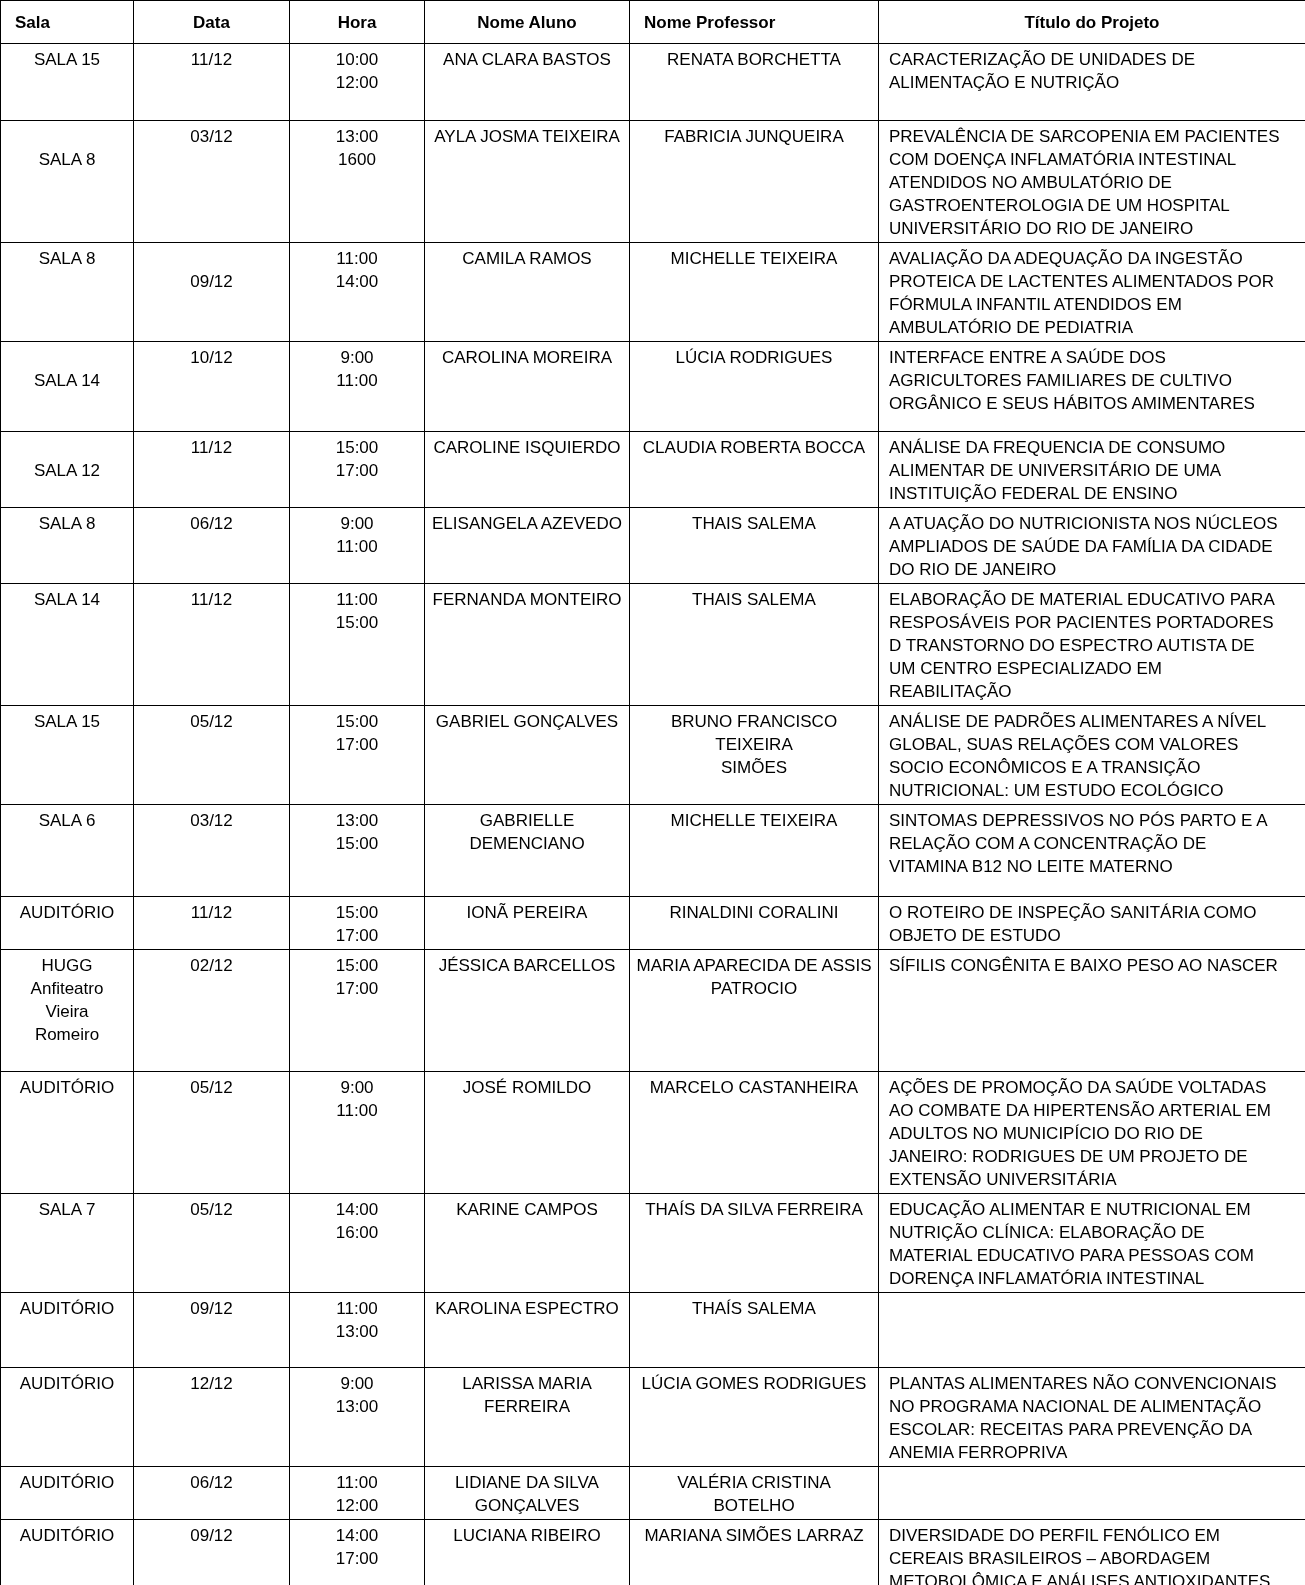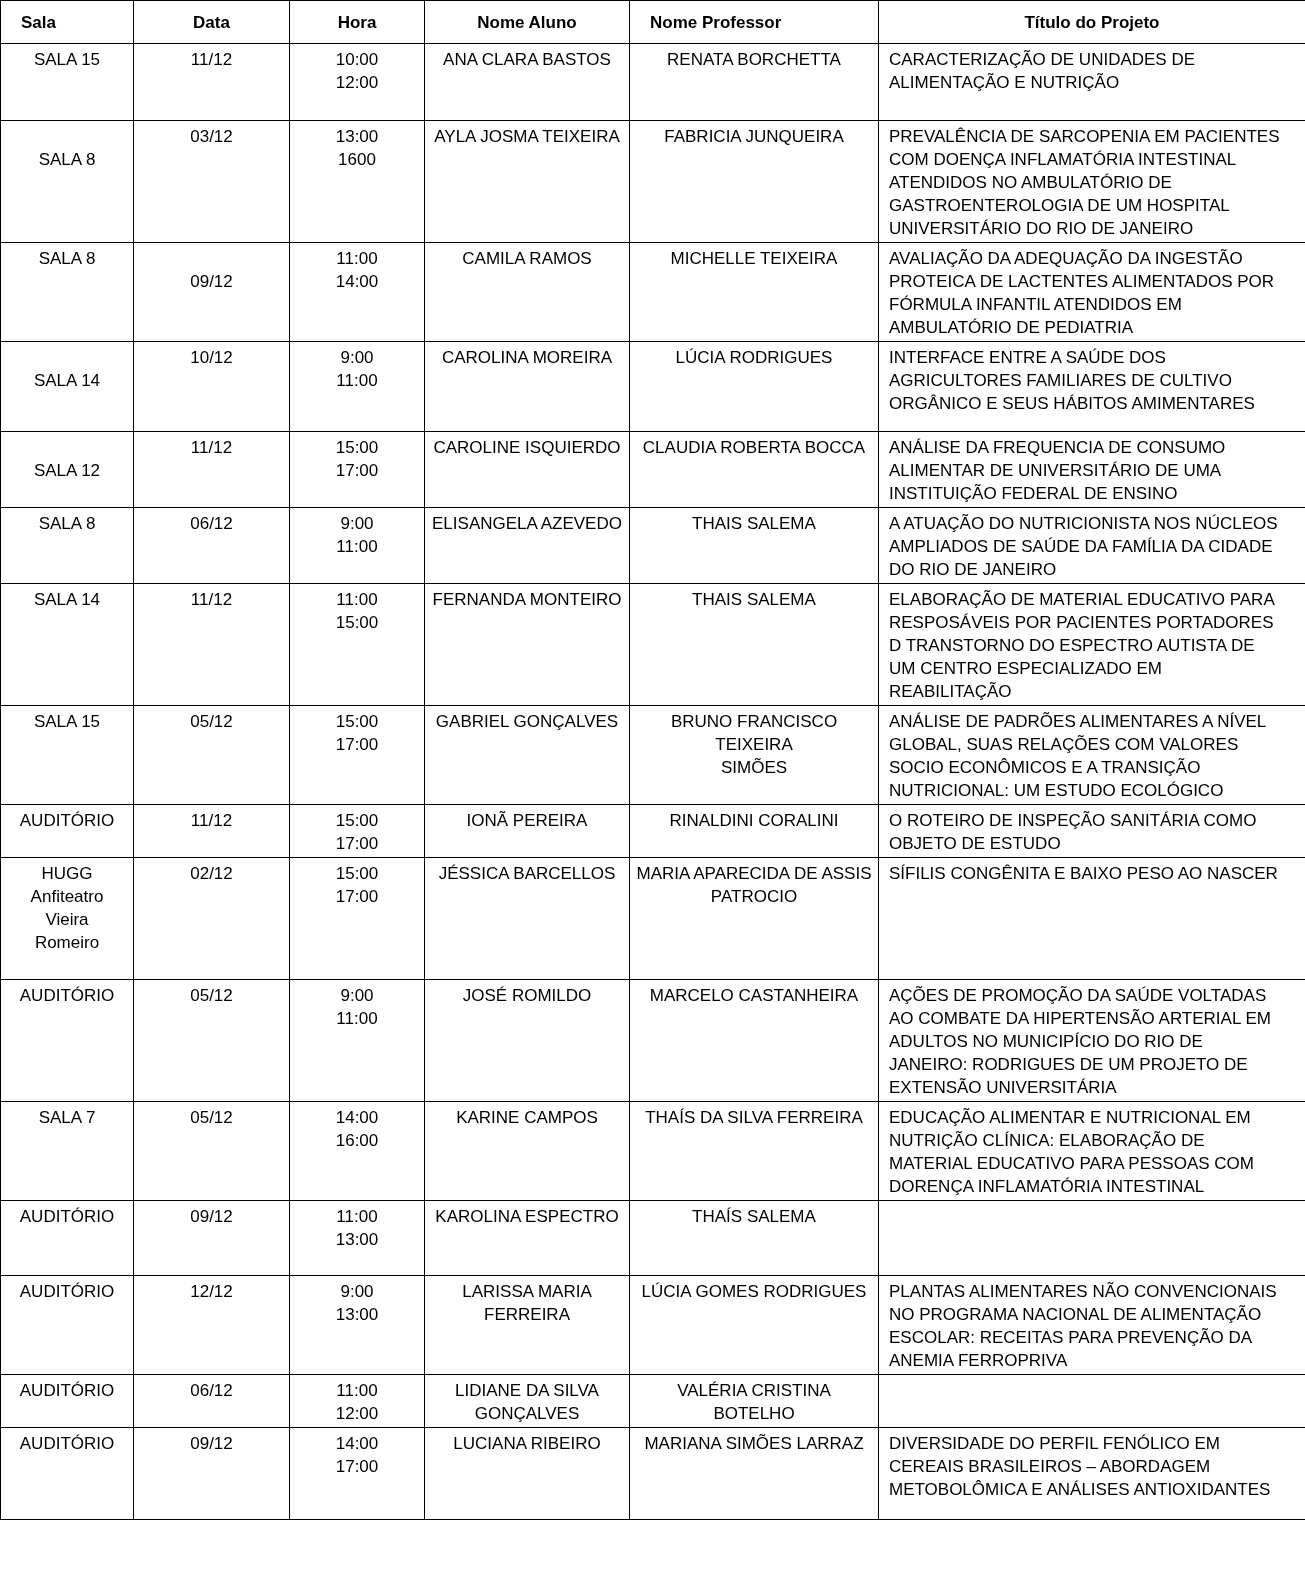--- a/index.html
+++ b/index.html
@@ -28,21 +28,21 @@
     overflow: hidden;
     word-wrap: break-word;
   }
   thead tr { height: 43px; }
   th {
     font-weight: bold;
     text-align: center;
     vertical-align: middle;
     padding: 4px 8px;
   }
-  th.h-sala, th.h-professor { text-align: left; padding-left: 20px; }
+  th.h-sala, th.h-professor { text-align: left; padding-left: 14px; }
 
   td.c-sala, td.c-data, td.c-hora, td.c-aluno, td.c-professor { text-align: center; }
   td.c-titulo { text-align: left; padding-left: 10px; padding-right: 25px; }
 </style>
 </head>
 <body>
 
 <table class="schedule">
   <colgroup>
     <col class="col-sala">
@@ -133,20 +133,30 @@
       <tr style="height: 95px;">
     <td class="c-sala">SALA 15</td>
     <td class="c-data">05/12</td>
     <td class="c-hora">15:00
 17:00</td>
     <td class="c-aluno">GABRIEL GONÇALVES</td>
     <td class="c-professor">BRUNO FRANCISCO TEIXEIRA
 SIMÕES</td>
     <td class="c-titulo">ANÁLISE DE PADRÕES ALIMENTARES A NÍVEL GLOBAL, SUAS RELAÇÕES COM VALORES SOCIO ECONÔMICOS E A TRANSIÇÃO NUTRICIONAL: UM ESTUDO ECOLÓGICO</td>
   </tr>
+      <tr style="height: 92px;">
+    <td class="c-sala">SALA 6</td>
+    <td class="c-data">03/12</td>
+    <td class="c-hora">13:00
+15:00</td>
+    <td class="c-aluno">GABRIELLE
+DEMENCIANO</td>
+    <td class="c-professor">MICHELLE TEIXEIRA</td>
+    <td class="c-titulo">SINTOMAS DEPRESSIVOS NO PÓS PARTO E A RELAÇÃO COM A CONCENTRAÇÃO DE VITAMINA B12 NO LEITE MATERNO</td>
+  </tr>
       <tr style="height: 46px;">
     <td class="c-sala">AUDITÓRIO</td>
     <td class="c-data">11/12</td>
     <td class="c-hora">15:00
 17:00</td>
     <td class="c-aluno">IONÃ PEREIRA</td>
     <td class="c-professor">RINALDINI CORALINI</td>
     <td class="c-titulo">O ROTEIRO DE INSPEÇÃO SANITÁRIA COMO OBJETO DE ESTUDO</td>
   </tr>
       <tr style="height: 122px;">

